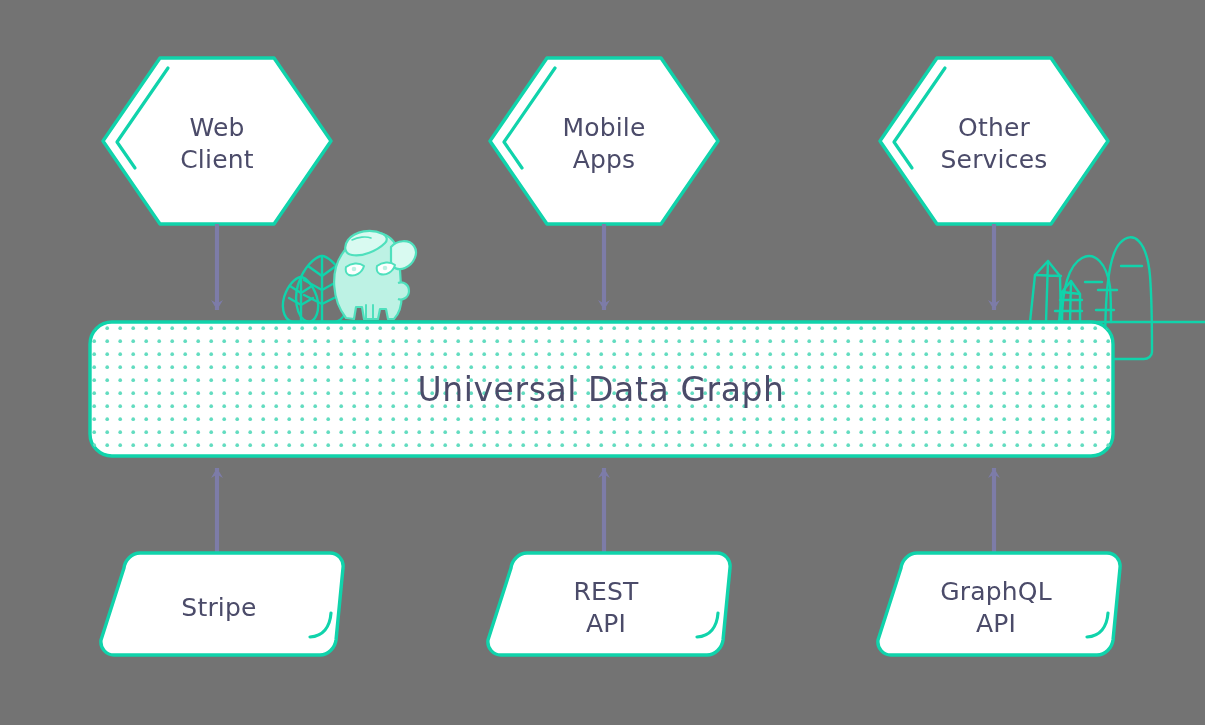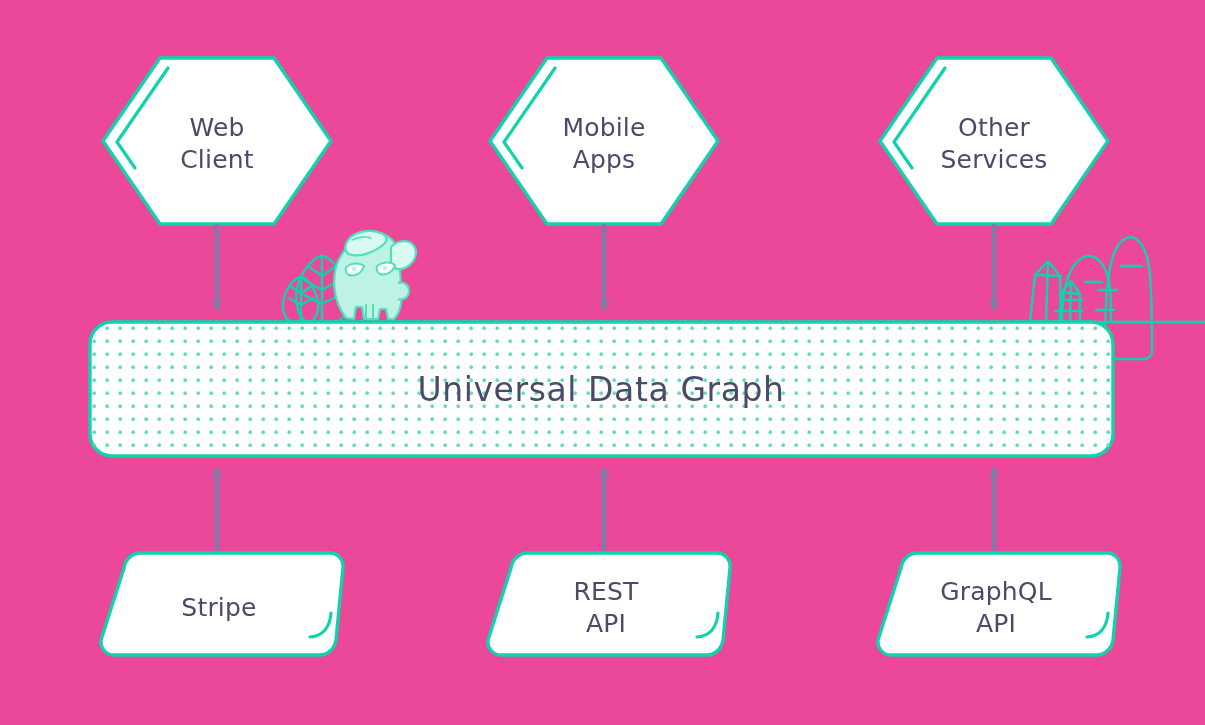--- a/index.html
+++ b/index.html
@@ -10,21 +10,21 @@
   body {
     width: 1205px;
     height: 725px;
     font-family: "DejaVu Sans", "Liberation Sans", sans-serif;
     overflow: hidden;
   }
   #stage {
     position: relative;
     width: 1205px;
     height: 725px;
-    background: #ec4899;
+    background: #737373;
   }
   #scene {
     position: absolute;
     left: 0;
     top: 0;
     width: 1205px;
     height: 725px;
   }
   .node-label {
     fill: #4b4b69;

